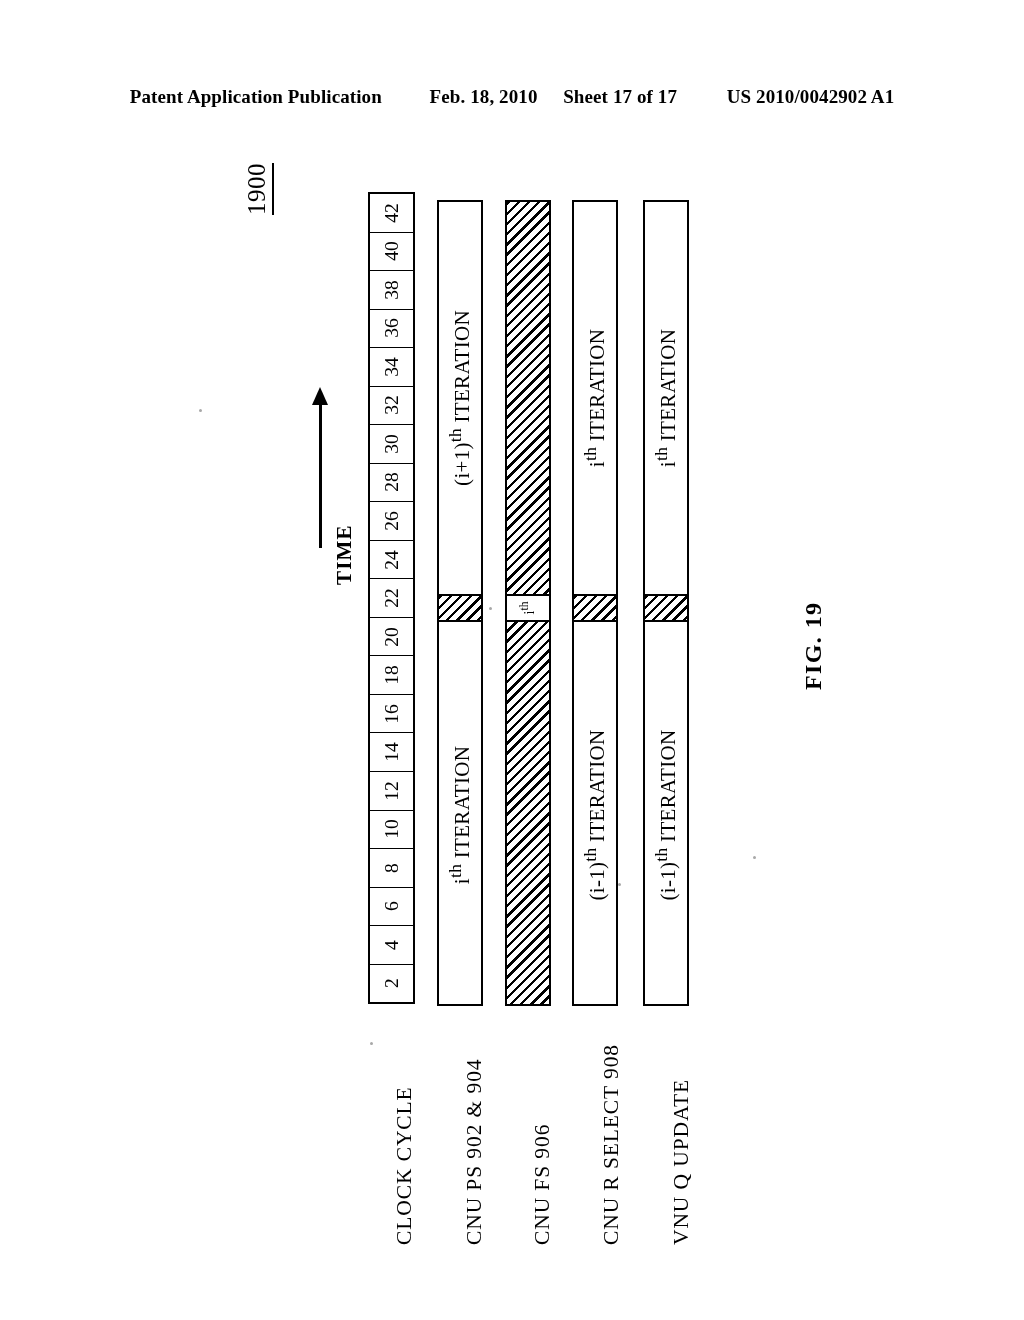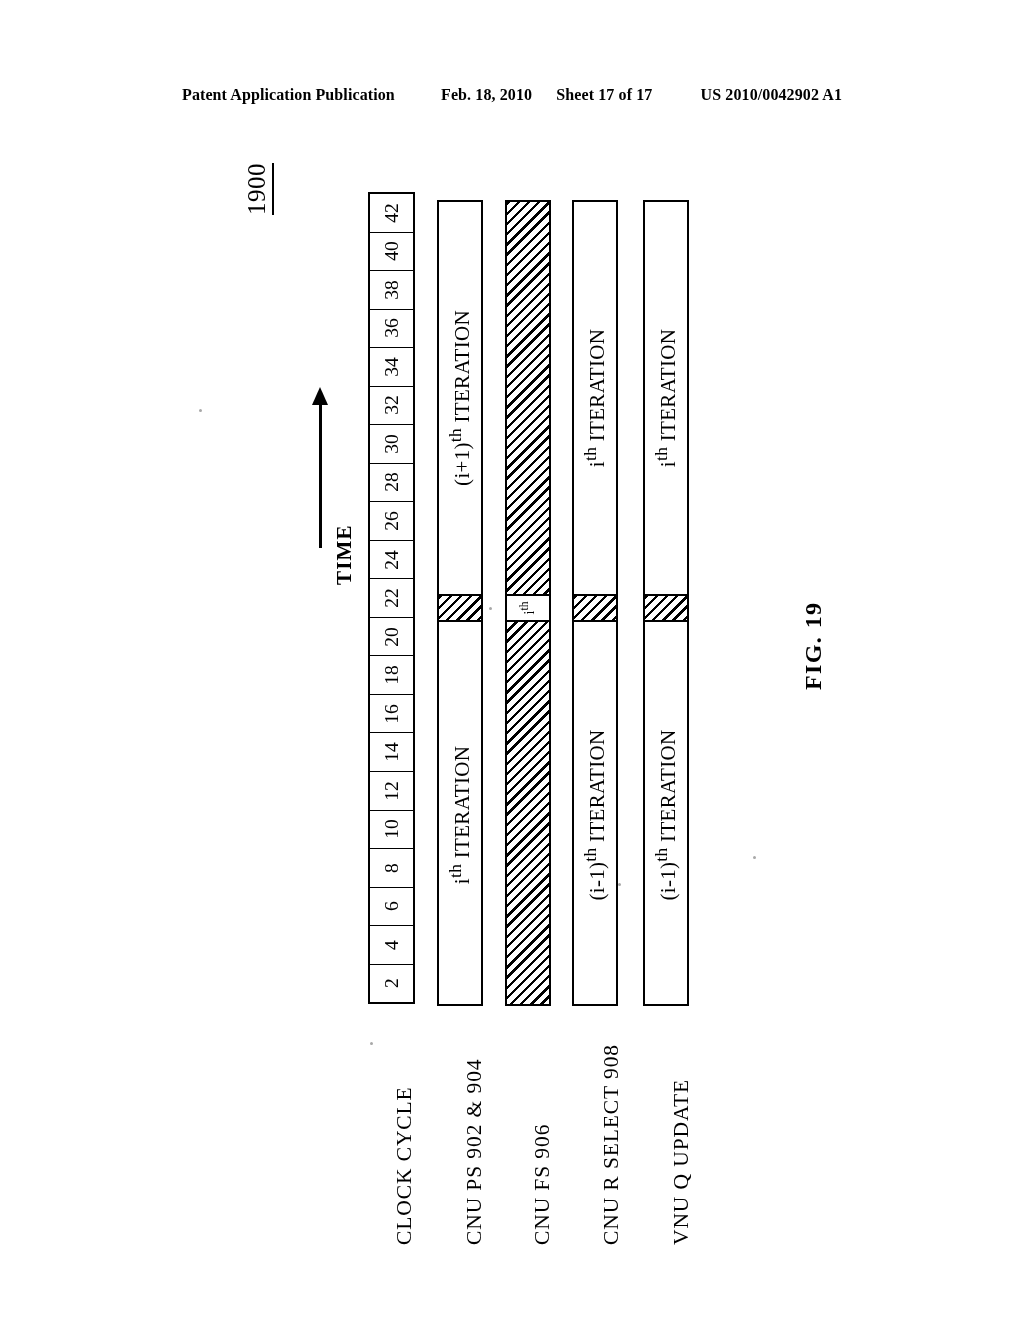--- a/index.html
+++ b/index.html
@@ -18,21 +18,21 @@
 
   
   .page-header {
     position: absolute;
     top: 86px;
     left: 0;
     width: 1024px;
     text-align: center;
     font-family: "Liberation Serif", serif;
     font-weight: bold;
-    font-size: 16px;
+    font-size: 19px;
     letter-spacing: 0.1px;
     white-space: nowrap;
   }
   .page-header .seg { display: inline-block; }
   .hdr-gap-big { display: inline-block; width: 38px; }
   .hdr-gap-mid { display: inline-block; width: 16px; }
   .hdr-gap-big2 { display: inline-block; width: 40px; }
 
   
   #figure {

